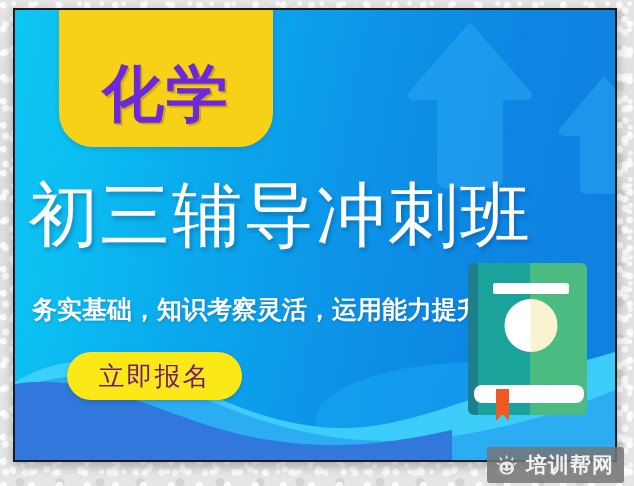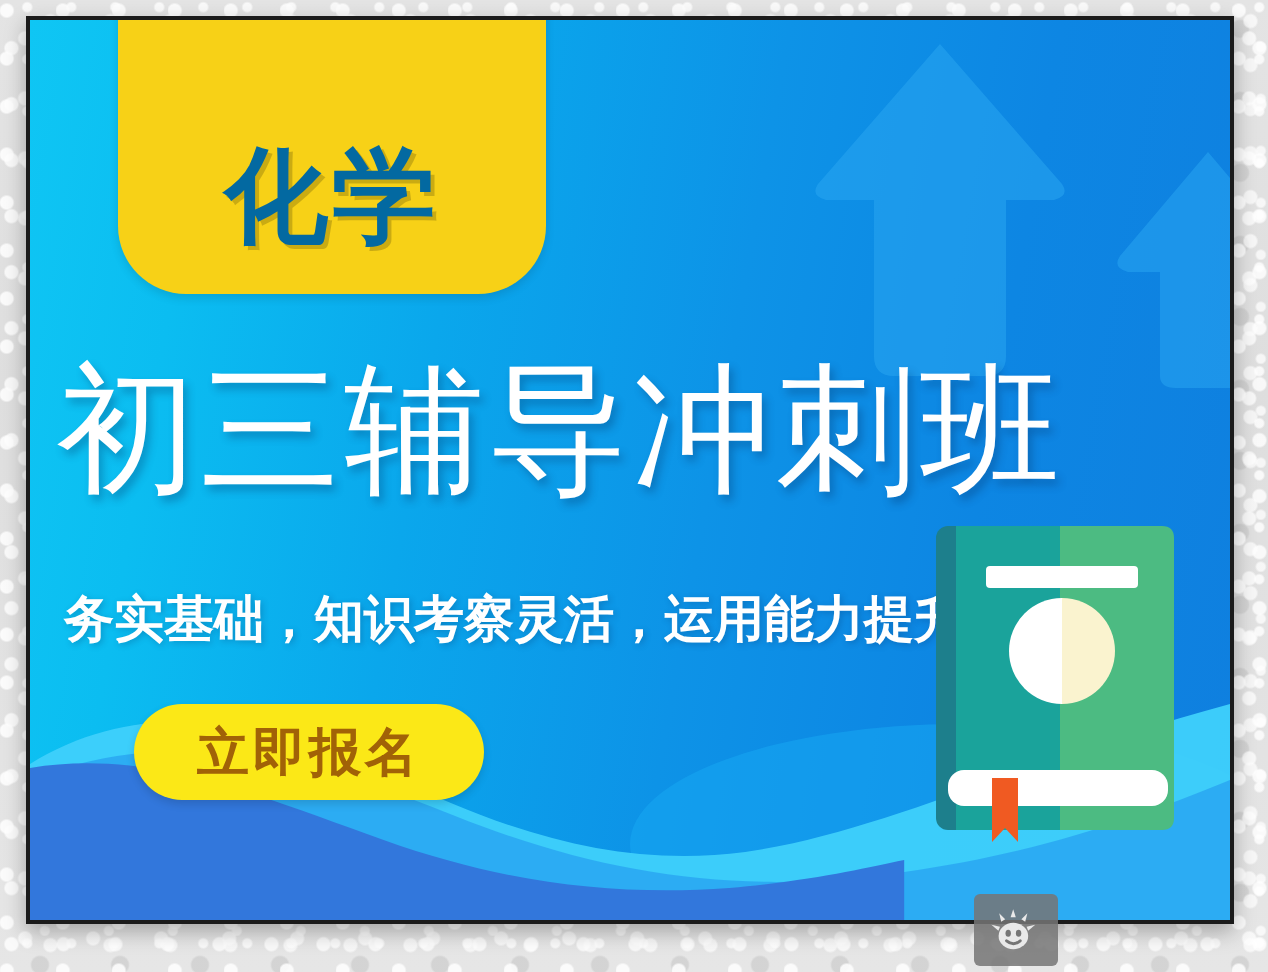--- a/index.html
+++ b/index.html
@@ -70,23 +70,23 @@
     height: 147px;
     background: #f7d117;
     border-radius: 0 0 34px 34px;
     display: flex;
     align-items: flex-end;
     justify-content: center;
     box-shadow: 0 2px 5px rgba(0,0,0,.12);
   }
   #subject-badge-text {
     font-family: "Liberation Sans", "DejaVu Sans", sans-serif;
-    font-size: 52px;
+    font-size: 62px;
     font-weight: bold;
-    color: #0369a1;
+    color: #6d28d9;
     letter-spacing: 2px;
     line-height: 1;
     padding-bottom: 22px;
     text-shadow: 2px 2px 0 rgba(0,0,0,.18);
     white-space: nowrap;
   }
 
   
   #headline {
     position: absolute;
@@ -125,22 +125,22 @@
     background: #fbe817;
     border-radius: 26px;
     display: flex;
     align-items: center;
     justify-content: center;
     cursor: pointer;
     box-shadow: 0 2px 4px rgba(0,0,0,.14);
   }
   #cta-button-label {
     font-size: 26px;
-    font-weight: bold;
-    color: #a16207;
+    font-weight: normal;
+    color: #701a75;
     letter-spacing: 2px;
     white-space: nowrap;
   }
 
   
   #book {
     position: absolute;
     left: 453px;
     top: 253px;
     width: 123px;
@@ -256,15 +256,16 @@
           <path d="M18.7 2.6 L17.6 6.9 L15.7 5.6 Z"></path>
           <path d="M0.7 8.4 L5.0 9.4 L4.2 11.4 Z"></path>
           <path d="M22.6 8.4 L19.1 11.4 L18.3 9.4 Z"></path>
         </g>
         <ellipse cx="11.7" cy="14.0" rx="7.4" ry="6.6" fill="#e9e9e9"></ellipse>
         <ellipse cx="9.1" cy="12.6" rx="1.35" ry="1.75" fill="#767676"></ellipse>
         <ellipse cx="14.3" cy="12.6" rx="1.35" ry="1.75" fill="#767676"></ellipse>
         <path d="M8.3 16.4 Q11.7 19.3 15.1 16.4" stroke="#767676" stroke-width="1.5" fill="none" stroke-linecap="round"></path>
       </svg>
     </span>
+    <span id="watermark-text">培训帮网</span>
   </div>
 
 </div>
 
 </body></html>

